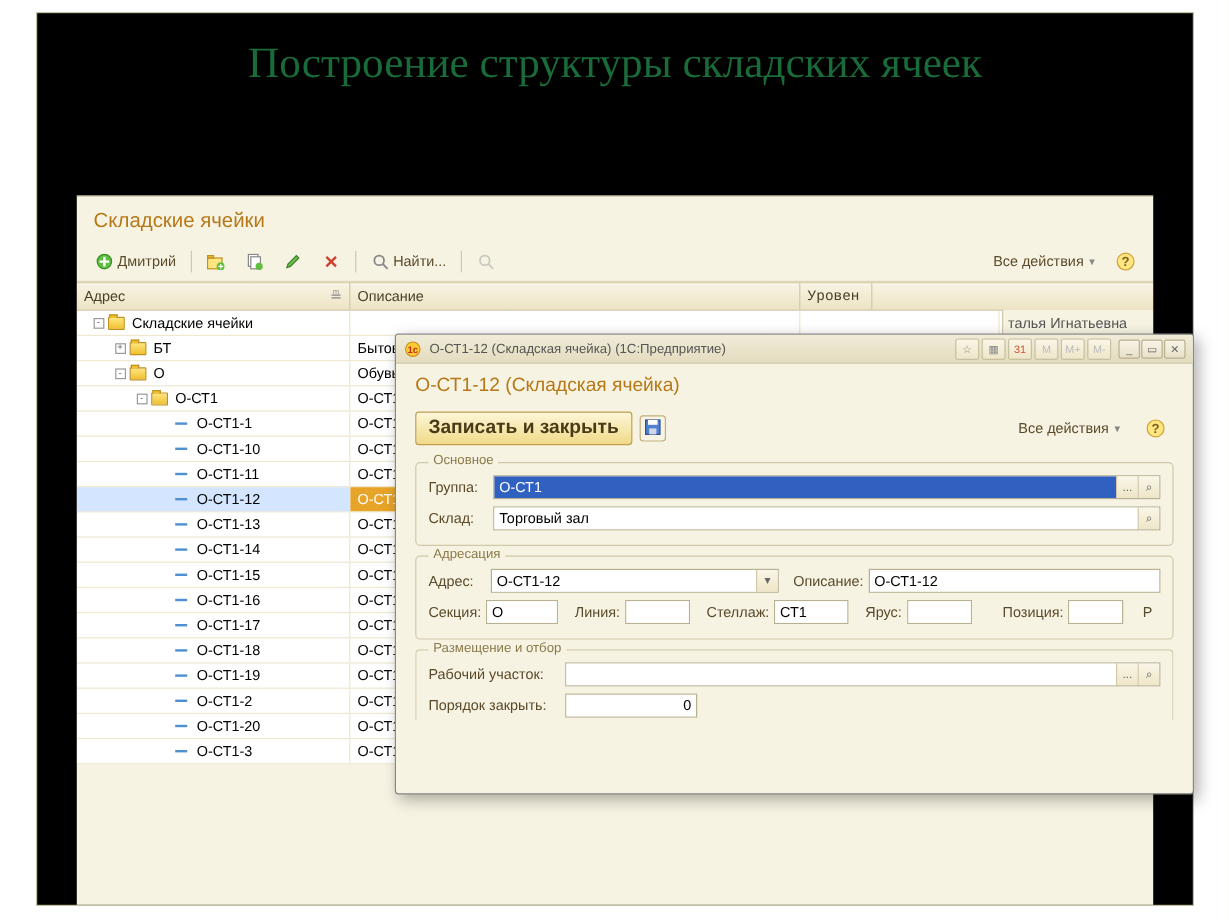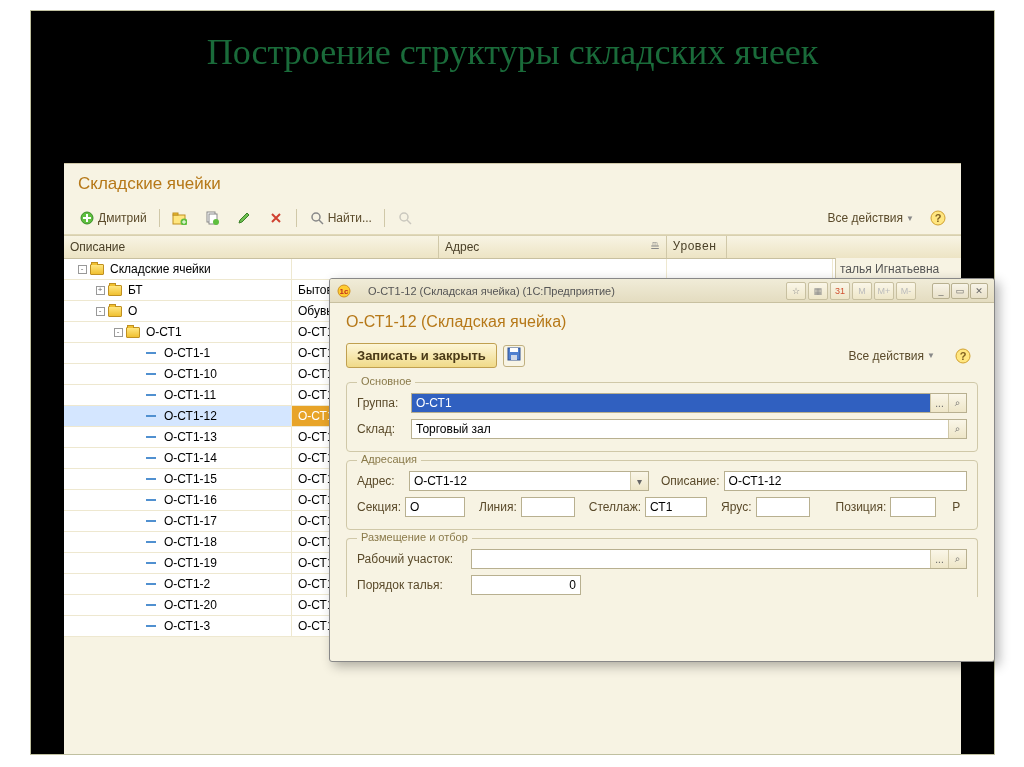--- a/index.html
+++ b/index.html
@@ -31,27 +31,27 @@
 .indent { display: inline-block; height: 1px; }
 .expander { width: 12px; height: 12px; display: inline-flex; align-items: center; justify-content: center; cursor: pointer; }
 .expander-box { width: 9px; height: 9px; border: 1px solid #999; background: #fff; display: flex; align-items: center; justify-content: center; font-size: 8px; line-height: 1; color: #666; }
 .folder-icon { width: 14px; height: 11px; background: linear-gradient(#ffe680, #f0c030); border: 1px solid #c09020; border-radius: 1px; position: relative; }
 .folder-icon::before { content: ''; position: absolute; top: -3px; left: 0; width: 5px; height: 2px; background: #f0c030; border: 1px solid #c09020; border-bottom: none; }
 .item-icon { width: 10px; height: 2px; background: #5090d0; margin-left: 2px; margin-right: 2px; }
 .side-panel { position: absolute; right: 0; top: 94px; width: 126px; background: #f7f3e3; border-left: 1px solid #d0c8a8; padding: 4px; font-size: 12px; color: #555; }
 
 
 .dialog { position: absolute; top: 278px; left: 329px; width: 666px; height: 384px; background: #f7f3e3; border: 1px solid #888; border-radius: 3px; box-shadow: 4px 4px 12px rgba(0,0,0,0.3); overflow: hidden; }
-.dialog-titlebar { display: flex; align-items: center; padding: 4px 6px; background: linear-gradient(#f0ecd8, #e4dcc0); border-bottom: 1px solid #c8c0a0; height: 24px; gap: 16px; }
+.dialog-titlebar { display: flex; align-items: center; padding: 4px 6px; background: linear-gradient(#f0ecd8, #e4dcc0); border-bottom: 1px solid #c8c0a0; height: 24px; gap: 6px; }
 .dialog-titlebar .title-text { flex: 1; font-size: 11px; color: #555; }
 .dialog-wincontrols { display: flex; gap: 1px; }
 .win-btn { width: 18px; height: 16px; background: linear-gradient(#f8f4e8, #e8e0c8); border: 1px solid #b8b090; border-radius: 2px; display: flex; align-items: center; justify-content: center; font-size: 9px; color: #666; cursor: pointer; }
 .dialog-subtitle { font-size: 16px; color: #b67818; padding: 10px 16px 6px; }
 .dialog-toolbar { display: flex; align-items: center; padding: 6px 16px 10px; gap: 6px; }
-.save-close { background: linear-gradient(#fdf6d8, #f0da88); border: 1px solid #c0a050; border-radius: 3px; padding: 4px 10px; font-size: 13px; font-weight: bold; color: #4a3a18; cursor: pointer; }
+.save-close { background: linear-gradient(#fdf6d8, #f0da88); border: 1px solid #c0a050; border-radius: 3px; padding: 4px 10px; font-size: 16px; font-weight: bold; color: #4a3a18; cursor: pointer; }
 .disk-btn { width: 22px; height: 22px; border: 1px solid #c0b080; border-radius: 3px; display: flex; align-items: center; justify-content: center; cursor: pointer; background: #f8f4e4; }
 .dialog-toolbar .tb-spacer { flex: 1; }
 .fieldset { margin: 4px 16px 8px; border: 1px solid #d0c8a8; border-radius: 4px; padding: 10px 10px 6px; position: relative; }
 .fieldset-legend { position: absolute; top: -8px; left: 10px; background: #f7f3e3; padding: 0 4px; font-size: 11px; color: #8a7a4a; }
 .form-row { display: flex; align-items: center; gap: 4px; margin-bottom: 6px; flex-wrap: nowrap; }
 .form-label { font-size: 12px; color: #5a4a2a; white-space: nowrap; }
 .form-input-wrap { display: flex; align-items: stretch; border: 1px solid #b8b090; background: #fff; height: 20px; }
 .form-input { border: none; outline: none; padding: 2px 4px; font-size: 12px; background: #fff; }
 .form-input.sel { background: #3060c0; color: #fff; }
 .inp-btn { width: 18px; border-left: 1px solid #d0c8a8; background: linear-gradient(#faf6e8, #eee6c8); display: flex; align-items: center; justify-content: center; font-size: 10px; color: #666; cursor: pointer; }
@@ -140,22 +140,22 @@
           <span class="icon">
             <svg width="16" height="16">
               <circle cx="8" cy="8" r="7" fill="#ffe680" stroke="#d0a030"></circle>
               <text x="8" y="12" text-anchor="middle" font-size="11" fill="#806020" font-weight="bold">?</text>
             </svg>
           </span>
         </div>
     </div>
 
     <div class="table-header">
+      <div class="th-cell th-address"><span>Адрес</span><span class="th-sort">≞</span></div>
       <div class="th-cell th-desc">Описание</div>
-      <div class="th-cell th-address"><span>Адрес</span><span class="th-sort">≞</span></div>
       <div class="th-cell th-level">Уровен</div>
     </div>
 
     <div class="tree-body" id="tree-body">
         <div class="tree-row">
           <div class="cell-addr">
             <span class="indent" style="width: 6px;"></span>
             <span class="expander">
               <span class="expander-box">-</span>
             </span>
@@ -499,19 +499,19 @@
       <span class="form-label" style="width:110px;">Рабочий участок:</span>
       <div class="form-input-wrap" style="flex:1;">
         <input class="form-input" style="flex: 1 1 0%;" value="">
         <div class="inp-btn">...</div>
         <div class="inp-btn">
             <span>⌕</span>
           </div>
       </div>
     </div>
     <div class="form-row" style="margin-bottom:0;">
-      <span class="form-label" style="width:110px;">Порядок талья:</span>
+      <span class="form-label" style="width:110px;">Порядок закрыть:</span>
       <div class="form-input-wrap" style="width:110px;">
           <input class="form-input" style="width: 100%; text-align: right;" value="0">
         </div>
     </div>
   </div>
 </div>
 
 </body></html>

